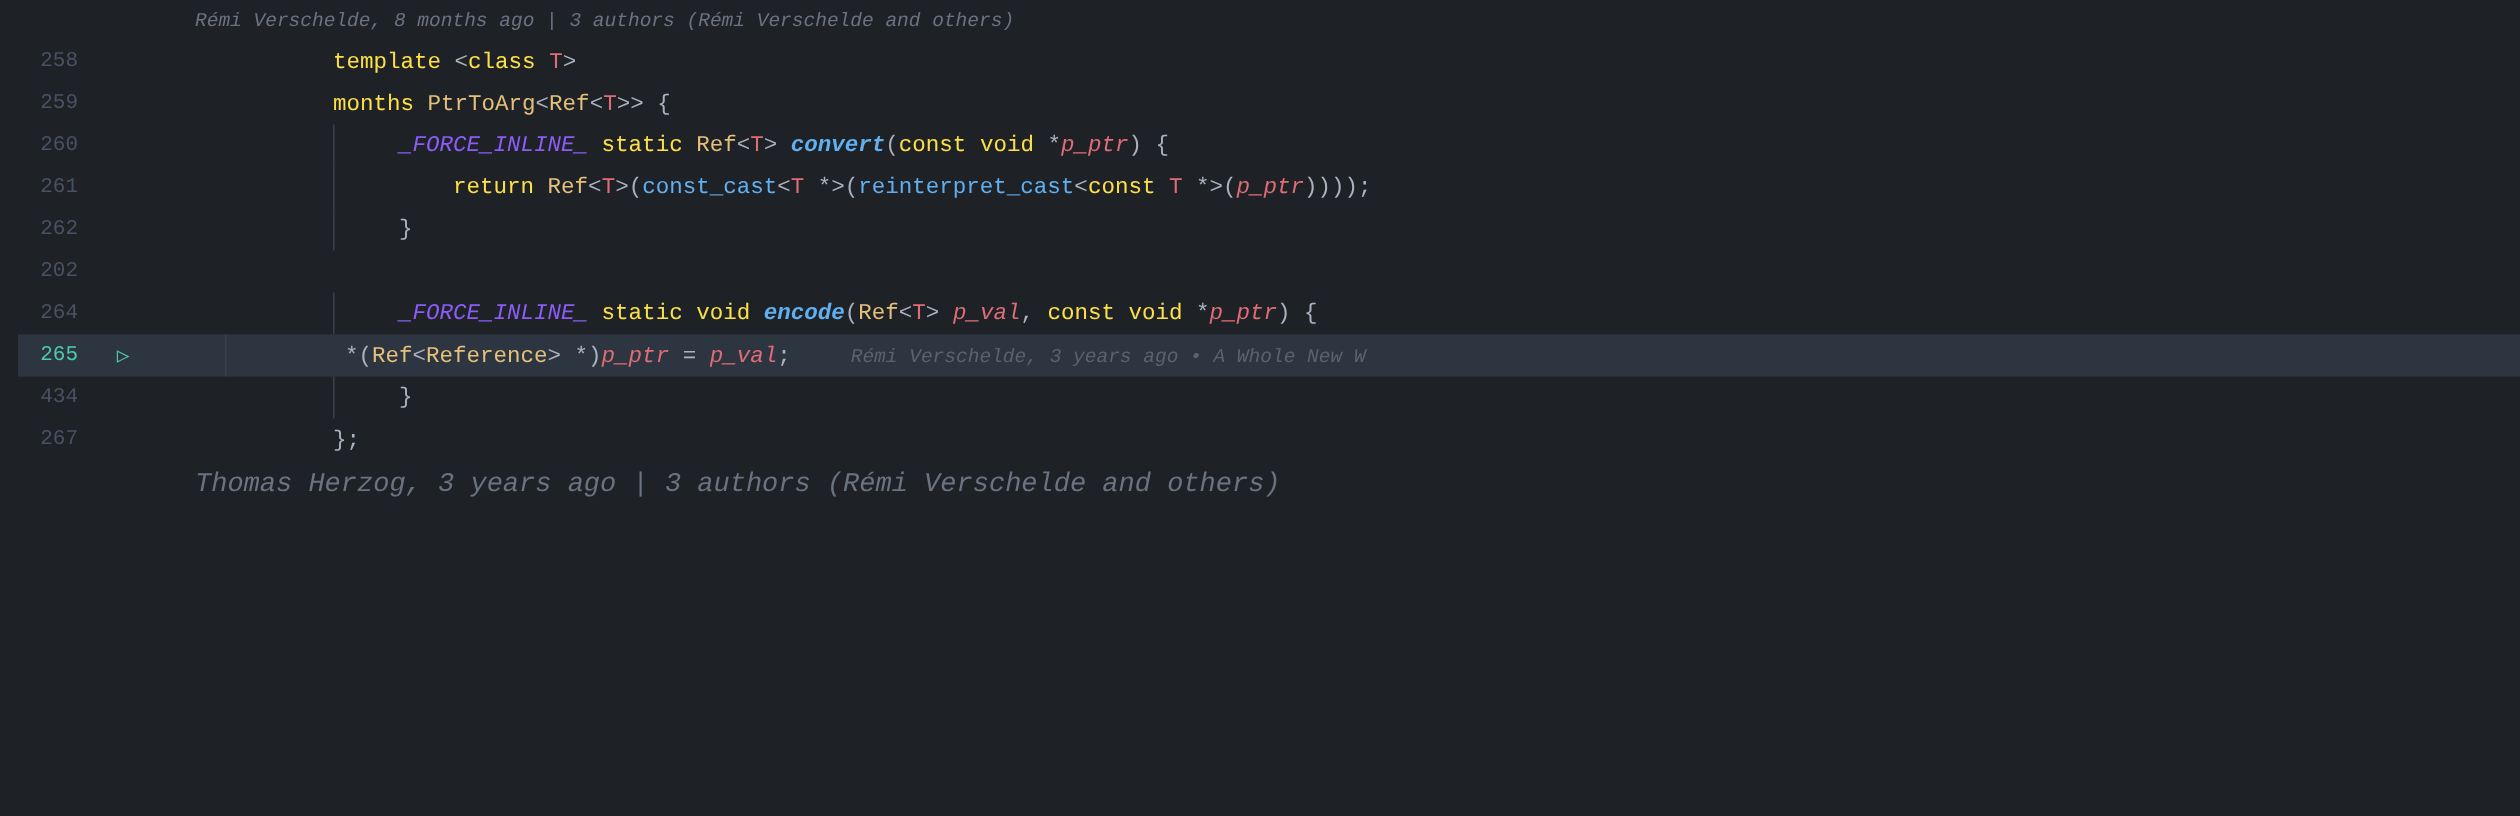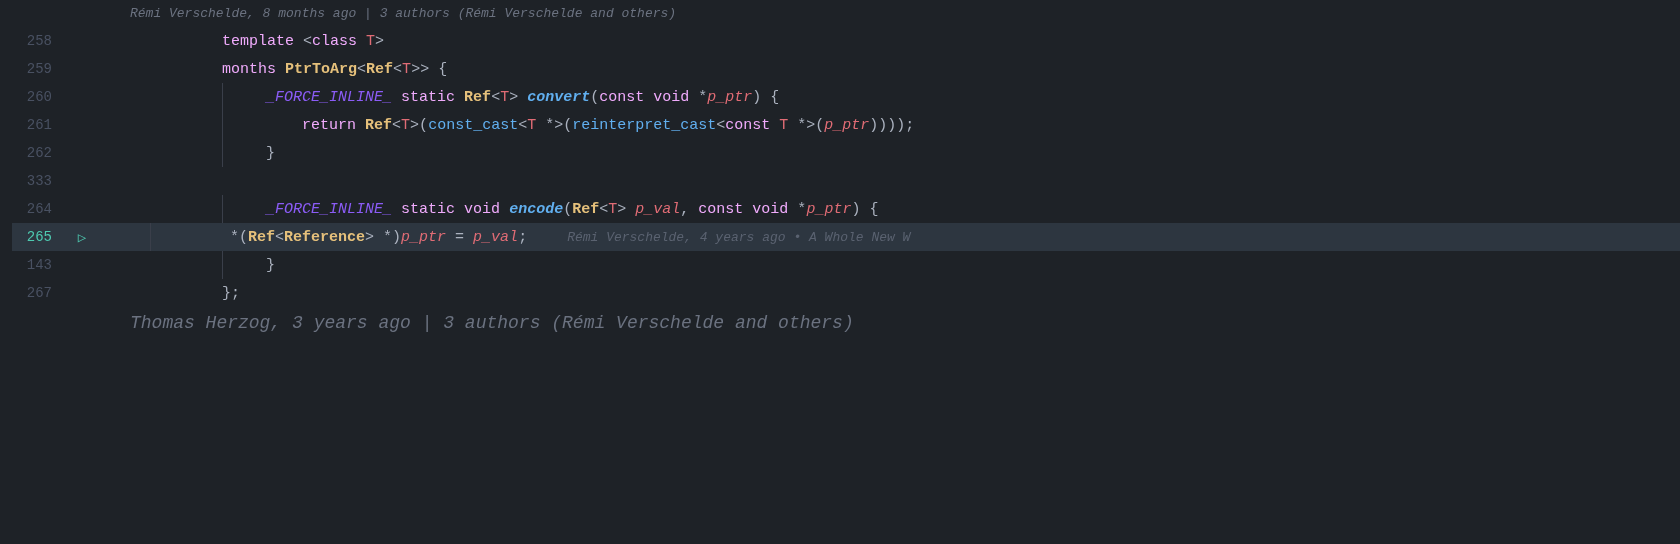--- a/index.html
+++ b/index.html
@@ -84,26 +84,26 @@
 
     .git-inline-blame {
       color: #5a6270;
       font-size: 13px;
       font-style: italic;
       padding-left: 40px;
       white-space: nowrap;
     }
 
     
-    .kw { color: #f0abfc; } 
+    .kw { color: #fde047; } 
     .kw2 { color: #8b5cf6; } 
     .fn { color: #61afef; } 
     .op { color: #abb2bf; } 
     .tpl { color: #e06c75; } 
-    .cls { color: #e5c07b; font-weight: bold; } 
+    .cls { color: #e5c07b; } 
     .param { color: #e06c75; } 
     .italic { font-style: italic; }
     .bold { font-weight: bold; font-style: italic; }
 
     .line-gutter {
       display: flex;
       align-items: center;
       width: 130px;
       min-width: 130px;
     }
@@ -164,21 +164,21 @@
         <span class="line-number">262</span>
         <span class="line-arrow"></span>
       </div>
       <div class="line-content">
         <span style="display:inline-block;width:6px;border-left:1px solid #3a3f4a;height:28px;margin-right:2px;vertical-align:middle;"></span>    <span class="op">}</span>
       </div>
     </div>
 
     <div class="code-line">
       <div class="line-gutter">
-        <span class="line-number">333</span>
+        <span class="line-number">202</span>
         <span class="line-arrow"></span>
       </div>
       <div class="line-content">&nbsp;</div>
     </div>
 
     <div class="code-line">
       <div class="line-gutter">
         <span class="line-number">264</span>
         <span class="line-arrow"></span>
       </div>
@@ -187,27 +187,27 @@
       </div>
     </div>
 
     <div class="code-line active-line">
       <div class="line-gutter">
         <span class="line-number" style="color:#4ec9b0;">265</span>
         <span class="line-arrow" style="color:#4ec9b0;font-size:14px;">▷</span>
       </div>
       <div class="line-content" style="display:flex;align-items:center;">
         <span style="display:inline-block;width:6px;border-left:1px solid #3a3f4a;height:28px;margin-right:2px;vertical-align:middle;"></span><span class="op">        *(</span><span class="cls">Ref</span><span class="op">&lt;</span><span class="cls">Reference</span><span class="op">&gt; *)</span><span class="param italic">p_ptr</span><span class="op"> = </span><span class="param italic">p_val</span><span class="op">;</span>
-        <span class="git-inline-blame">Rémi Verschelde, 4 years ago • A Whole New W</span>
-      </div>
-    </div>
-
-    <div class="code-line">
-      <div class="line-gutter">
-        <span class="line-number">143</span>
+        <span class="git-inline-blame">Rémi Verschelde, 3 years ago • A Whole New W</span>
+      </div>
+    </div>
+
+    <div class="code-line">
+      <div class="line-gutter">
+        <span class="line-number">434</span>
         <span class="line-arrow"></span>
       </div>
       <div class="line-content">
         <span style="display:inline-block;width:6px;border-left:1px solid #3a3f4a;height:28px;margin-right:2px;vertical-align:middle;"></span>    <span class="op">}</span>
       </div>
     </div>
 
     <div class="code-line">
       <div class="line-gutter">
         <span class="line-number">267</span>

